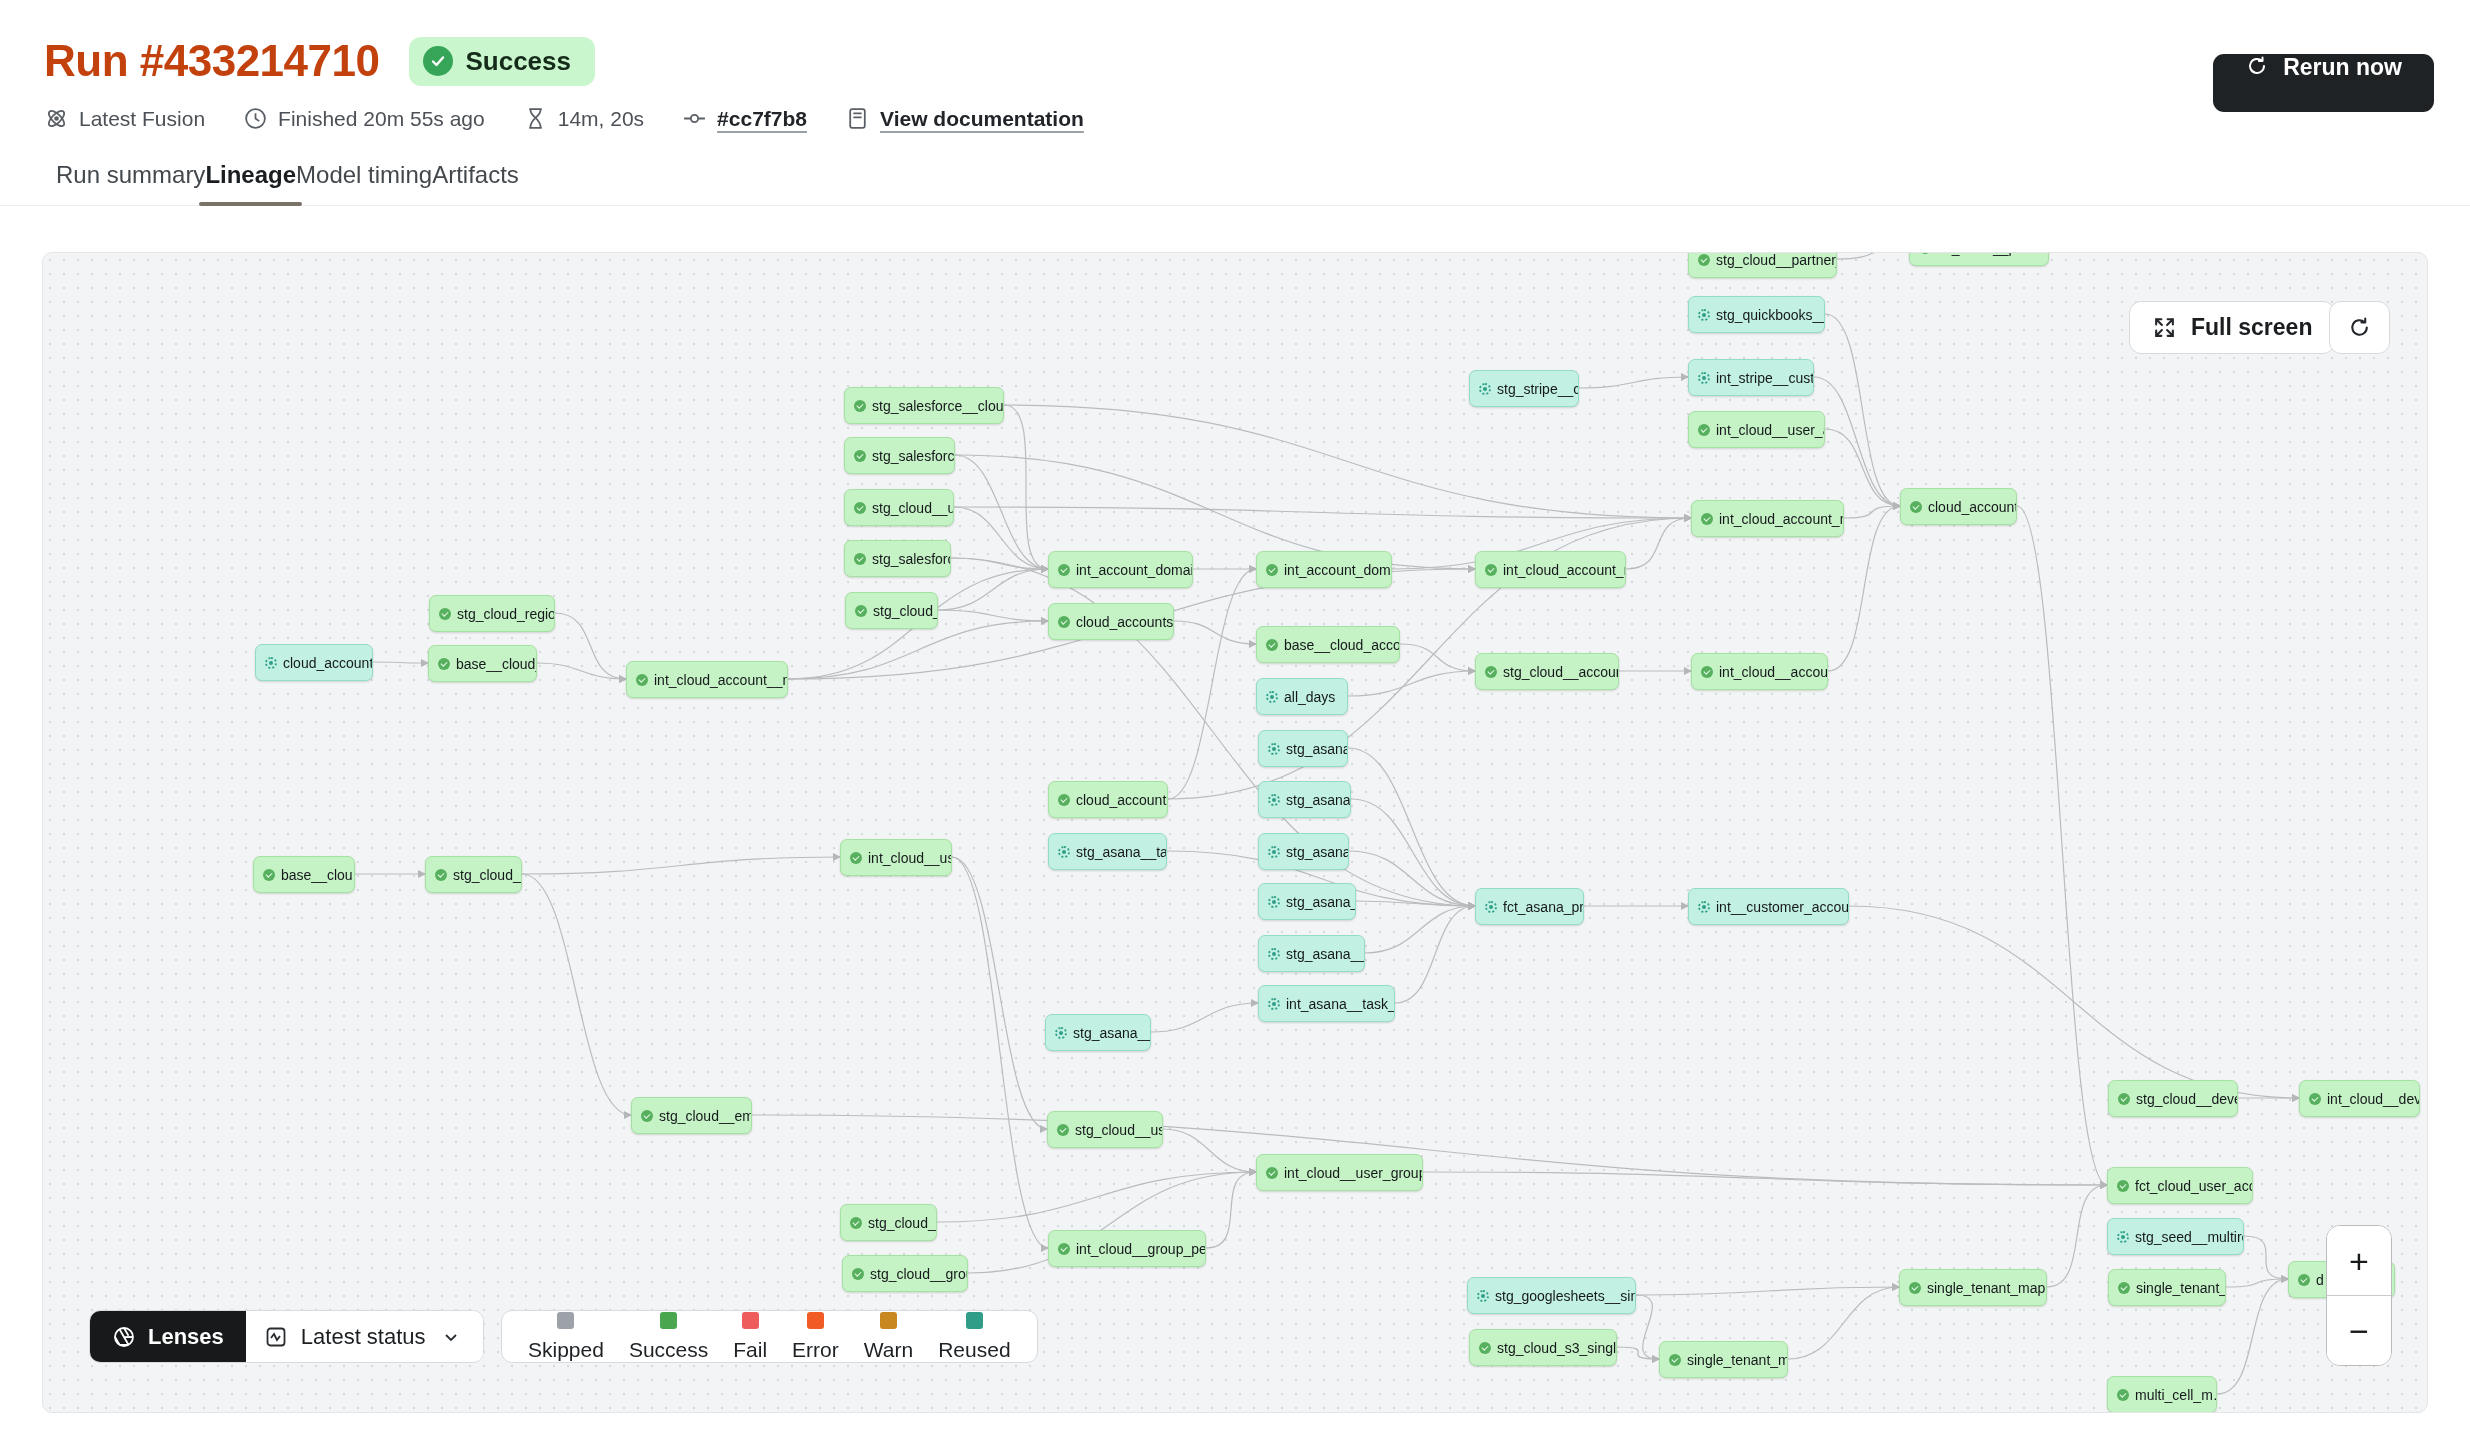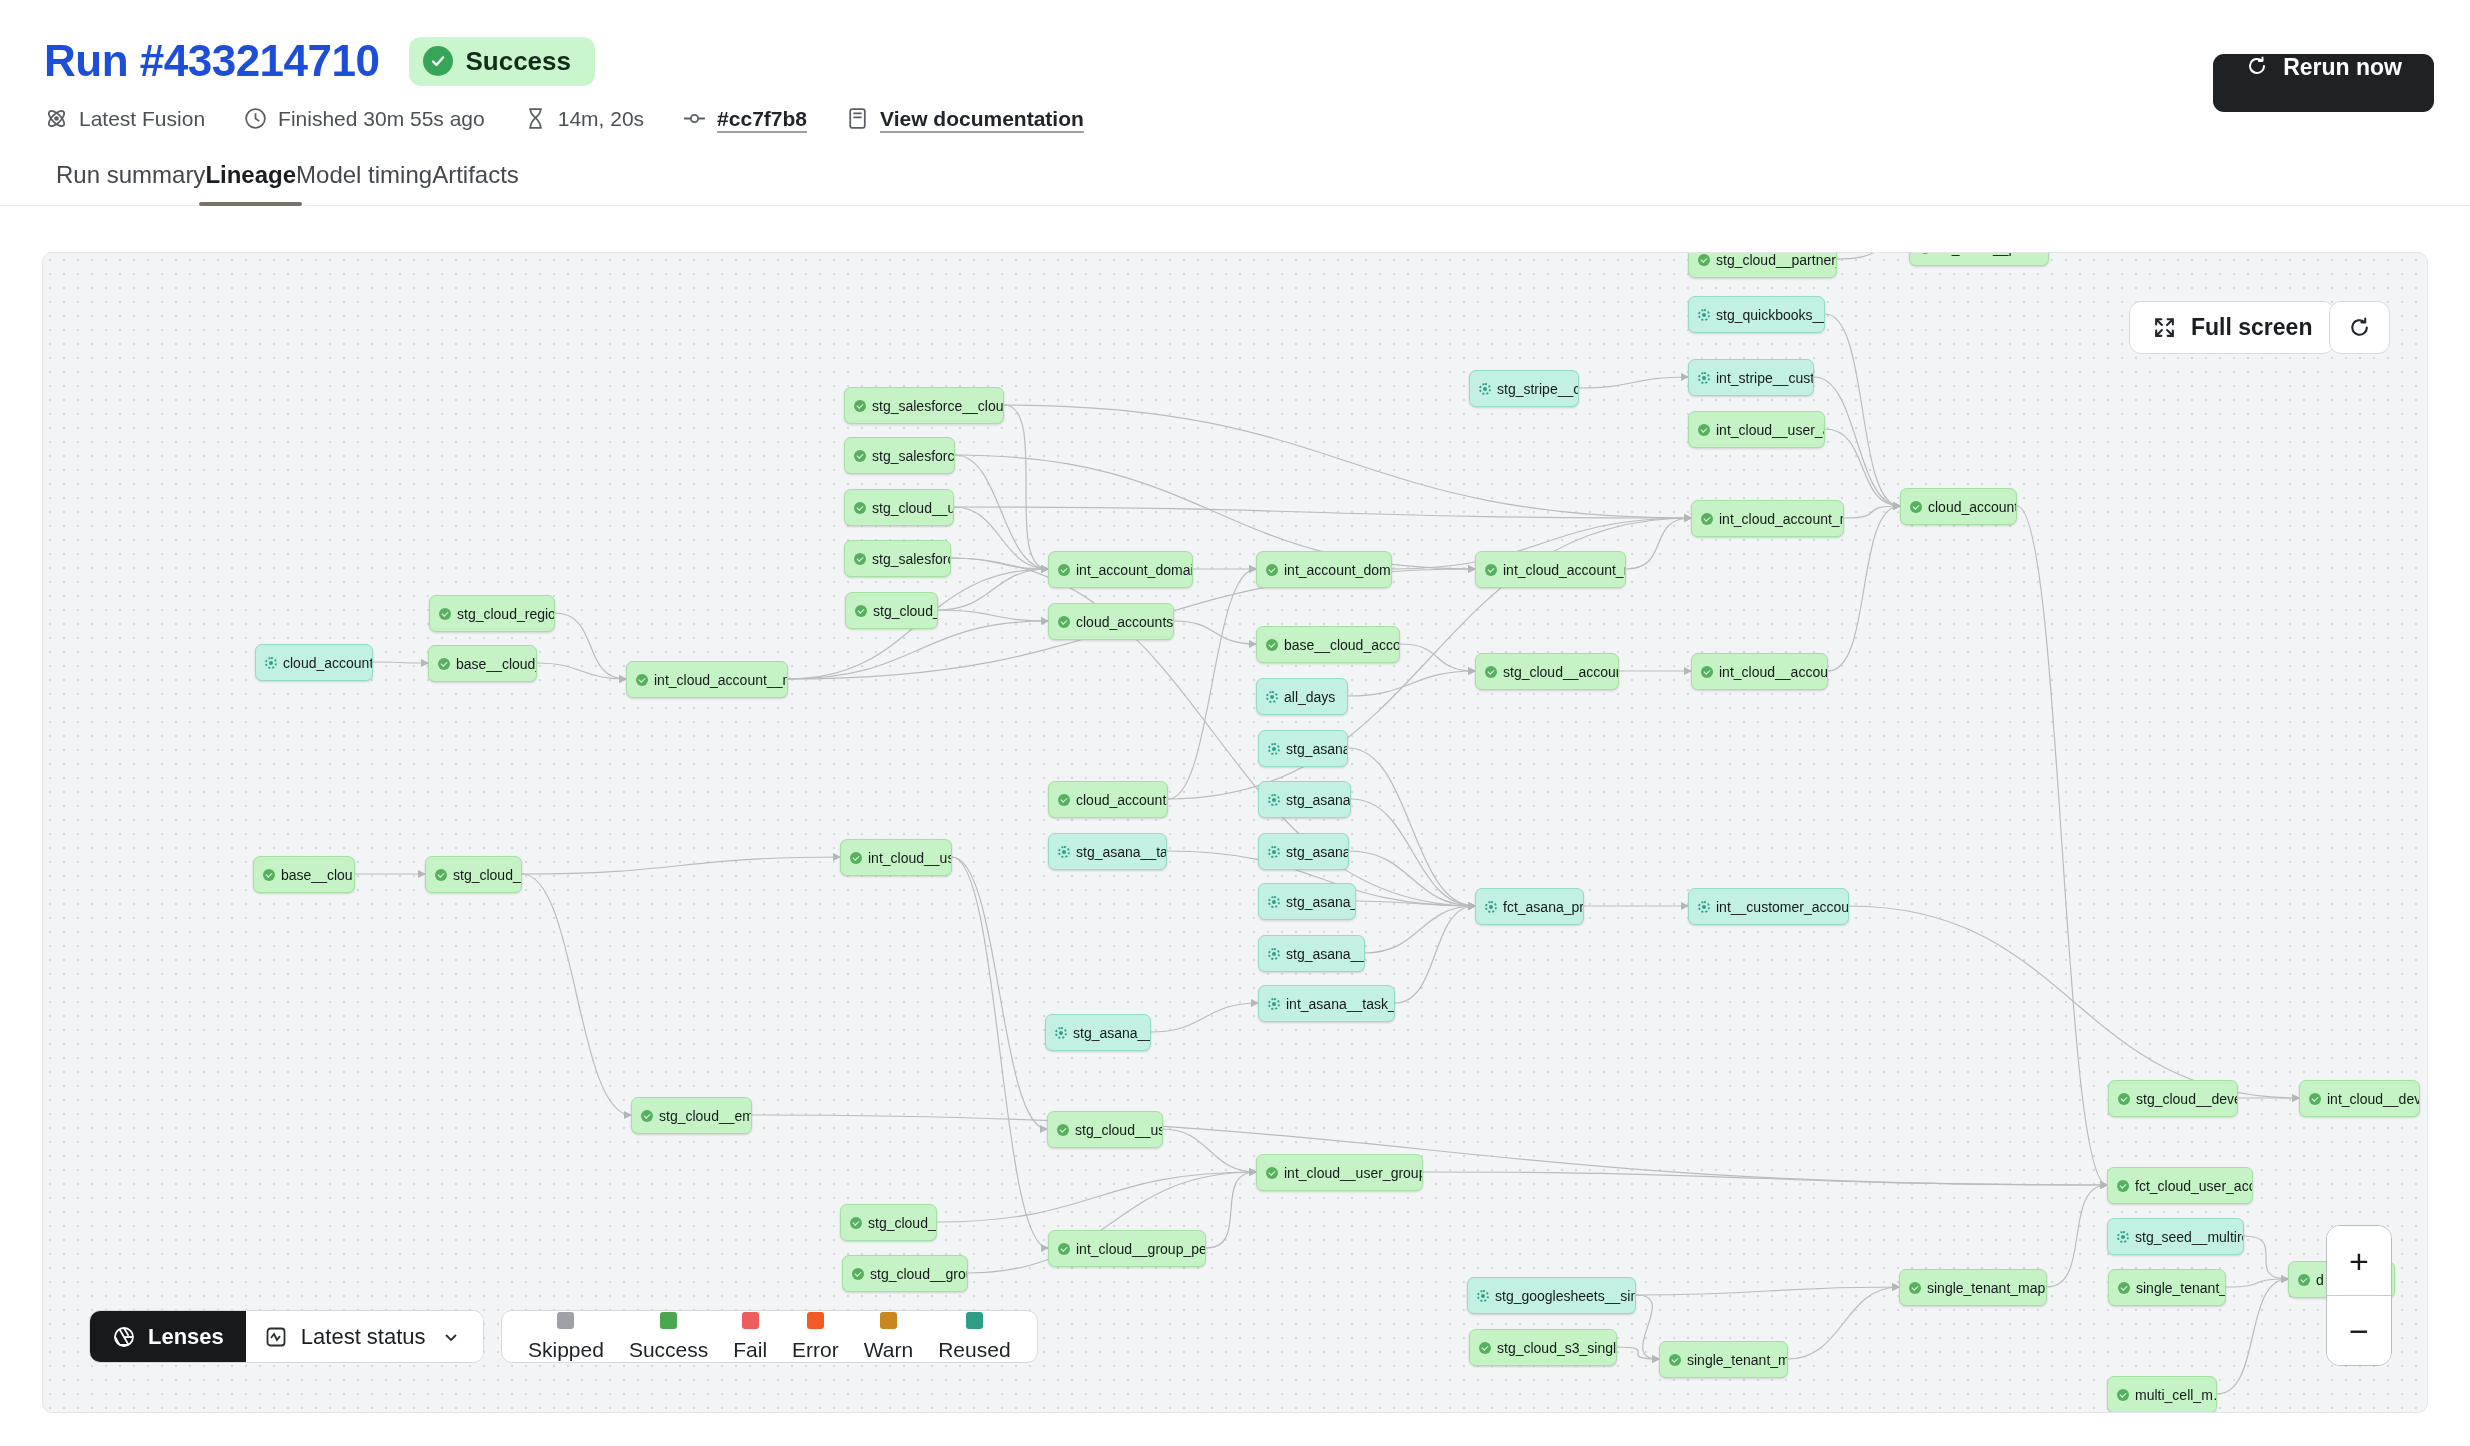--- a/index.html
+++ b/index.html
@@ -2,21 +2,21 @@
 <html><head>
 <meta charset="utf-8">
 <style>
   * { box-sizing: border-box; margin: 0; padding: 0; }
   html,body { width: 2470px; height: 1446px; background:#ffffff; overflow:hidden;
     font-family:"Liberation Sans", sans-serif; color:#17191b; }
 
   
   .header { position:absolute; left:0; top:0; width:100%; }
   .title-row { display:flex; align-items:center; gap:30px; padding:36px 0 0 44px; }
-  .page-title { font-size:44px; font-weight:700; letter-spacing:-0.5px; color:#1d4ed8; }
+  .page-title { font-size:44px; font-weight:700; letter-spacing:-0.5px; color:#c2410c; }
   .badge { display:inline-flex; align-items:center; gap:12px; background:#c9f6cd;
     border-radius:12px; padding:9px 24px 9px 14px; font-size:26px; font-weight:600; color:#152b1a; }
   .badge .check-circle { width:30px; height:30px; border-radius:50%; background:#37a558;
     display:flex; align-items:center; justify-content:center; }
   .badge .check-circle svg { width:16px; height:16px; }
 
   .meta-row { display:flex; align-items:center; gap:38px; padding:20px 0 0 44px;
     font-size:21px; color:#4c5157; }
   .meta-item { display:flex; align-items:center; gap:10px; }
   .meta-item svg { width:25px; height:25px; stroke:#5a5f65; fill:none; stroke-width:1.7; }
@@ -109,21 +109,21 @@
         <ellipse cx="12" cy="12" rx="9.5" ry="4.2" transform="rotate(-45 12 12)"></ellipse>
         <circle cx="12" cy="12" r="1.4" fill="#5a5f65"></circle>
       </svg>
       <span>Latest Fusion</span>
     </span>
     <span class="meta-item">
       <svg viewBox="0 0 24 24">
         <circle cx="12" cy="12" r="9"></circle>
           <path d="M12 7 v5 l3.5 2.5"></path>
       </svg>
-      <span>Finished 30m 55s ago</span>
+      <span>Finished 20m 55s ago</span>
     </span>
     <span class="meta-item">
       <svg viewBox="0 0 24 24">
         <path d="M6 3 h12 M6 21 h12 M7 3 c0 8 10 8 10 18 M17 3 c0 8 -10 8 -10 18"></path>
       </svg>
       <span>14m, 20s</span>
     </span>
     <span class="meta-item">
       <svg viewBox="0 0 24 24">
         <circle cx="12" cy="12" r="3.5"></circle>

